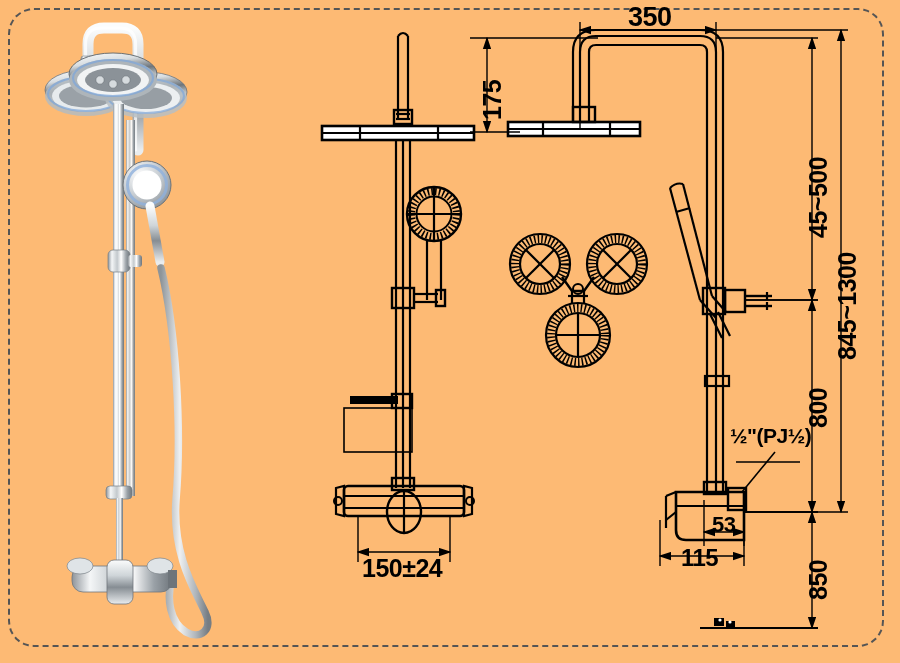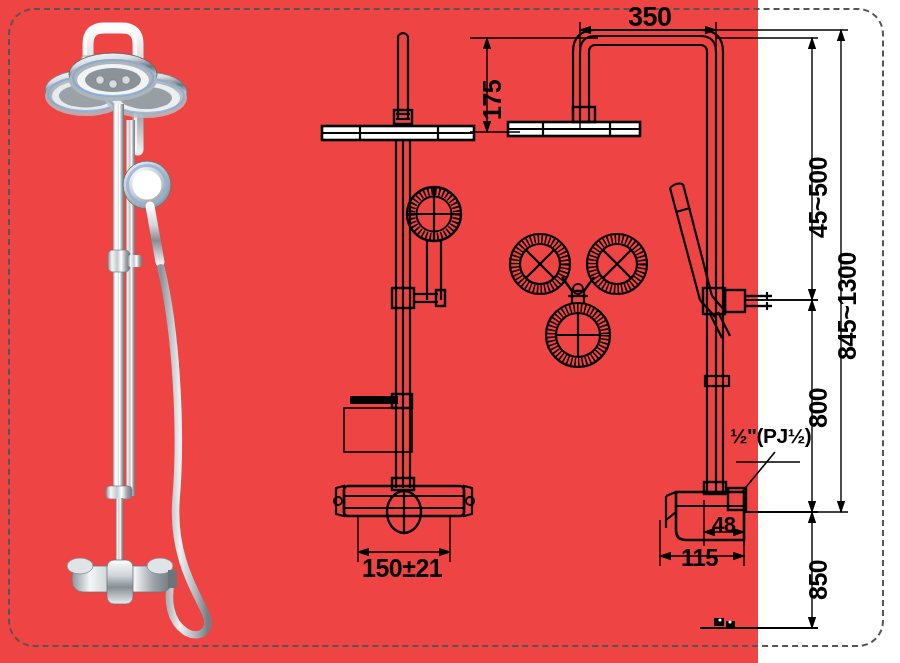--- a/index.html
+++ b/index.html
@@ -1,18 +1,18 @@
 <!DOCTYPE html>
 <html><head>
 <meta charset="utf-8">
 <style>
   html,body{margin:0;padding:0;background:#ffffff;}
   body{width:900px;height:663px;overflow:hidden;
        font-family:"Liberation Sans","DejaVu Sans",sans-serif;}
-  #sheet{position:relative;width:758px;height:663px;background:#ef4444;}
+  #sheet{position:relative;width:900px;height:663px;background:#fdba74;}
   #frame{position:absolute;left:8px;top:8px;width:876px;height:639px;
          border:2px dashed #555;border-radius:26px;box-sizing:border-box;}
   .layer{position:absolute;left:0;top:0;width:900px;height:663px;}
   .dimtxt{position:absolute;font-weight:bold;color:#000;
           font-family:"Liberation Sans","DejaVu Sans",sans-serif;
           white-space:nowrap;letter-spacing:-0.5px;}
   .rot{transform-origin:0 0;transform:rotate(-90deg);}
   svg{display:block;overflow:visible;}
 </style>
 </head>
@@ -303,22 +303,22 @@
     <span class="dimtxt rot" style="left:478px;top:120px;font-size:25px;">175</span>
 
     <span class="dimtxt rot" style="left:804px;top:238px;font-size:25px;">45~500</span>
 
     <span class="dimtxt rot" style="left:833px;top:360px;font-size:25px;">845~1300</span>
 
     <span class="dimtxt rot" style="left:804px;top:428px;font-size:25px;">800</span>
 
     <span class="dimtxt rot" style="left:804px;top:600px;font-size:25px;">850</span>
 
-    <span class="dimtxt" style="left:712px;top:512px;font-size:22px;">48</span>
+    <span class="dimtxt" style="left:712px;top:512px;font-size:22px;">53</span>
 
     <span class="dimtxt" style="left:681px;top:544px;font-size:24px;">115</span>
 
-    <span class="dimtxt" style="left:362px;top:554px;font-size:25px;">150±21</span>
+    <span class="dimtxt" style="left:362px;top:554px;font-size:25px;">150±24</span>
 
     <span class="dimtxt" style="left:730px;top:424px;font-size:21px;">½"(PJ½)</span>
   </div>
 
 </div>
 
 </body></html>

